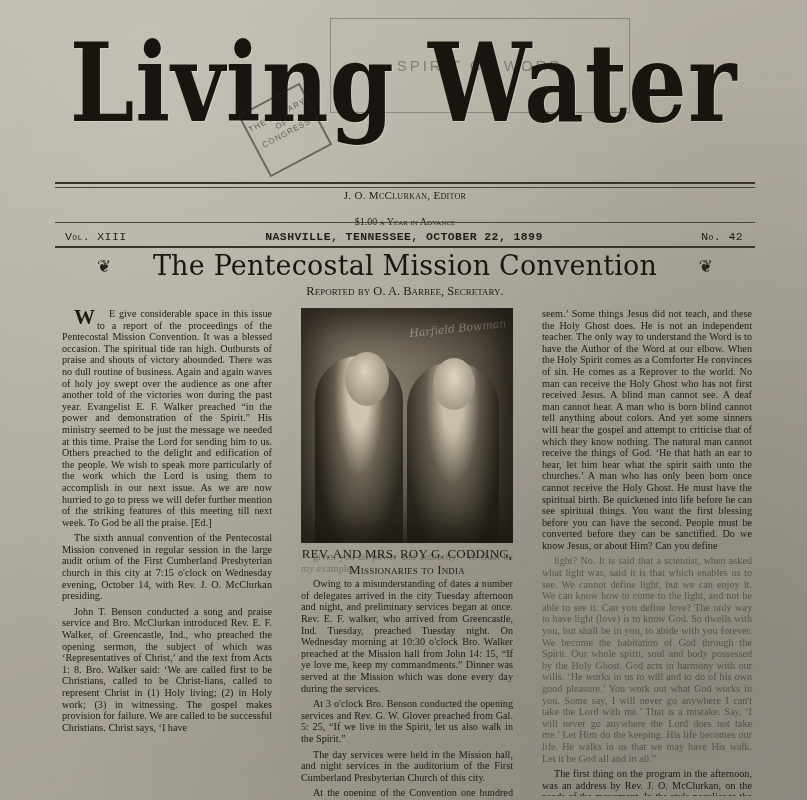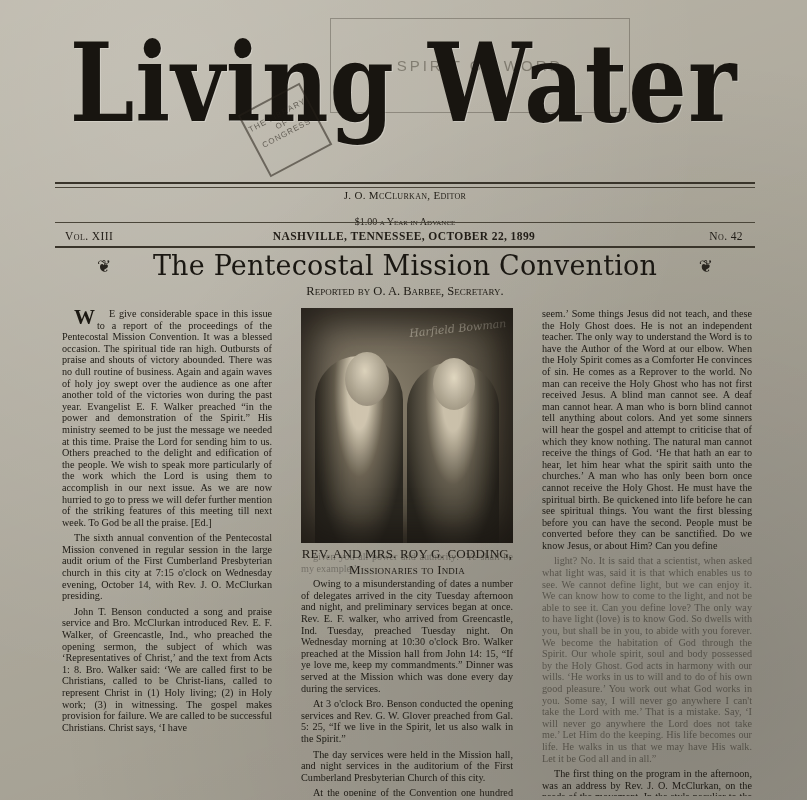--- a/index.html
+++ b/index.html
@@ -82,21 +82,21 @@
   .col-price{
     width:170px;text-align:center;
     font-family:"Liberation Serif", serif;
     font-size:10px;color:#231f19;
     font-variant:small-caps;
     margin-top:8px;
   }
   .issueline{
     position:absolute;left:55px;width:700px;height:24px;
     display:flex;align-items:center;
-    font-family:Liberation Serif, serif;
+    font-family:Liberation Mono, monospace;
     font-size:11.5px;color:#231f19;
     font-variant:small-caps;letter-spacing:0.4px;
   }
   .issue-vol{width:150px;padding-left:10px;}
   .issue-place{flex:1;text-align:center;font-weight:bold;}
   .issue-no{width:150px;text-align:right;padding-right:12px;}
   
   .headline-wrap{
     position:absolute;left:55px;top:250px;width:700px;text-align:center;
   }

